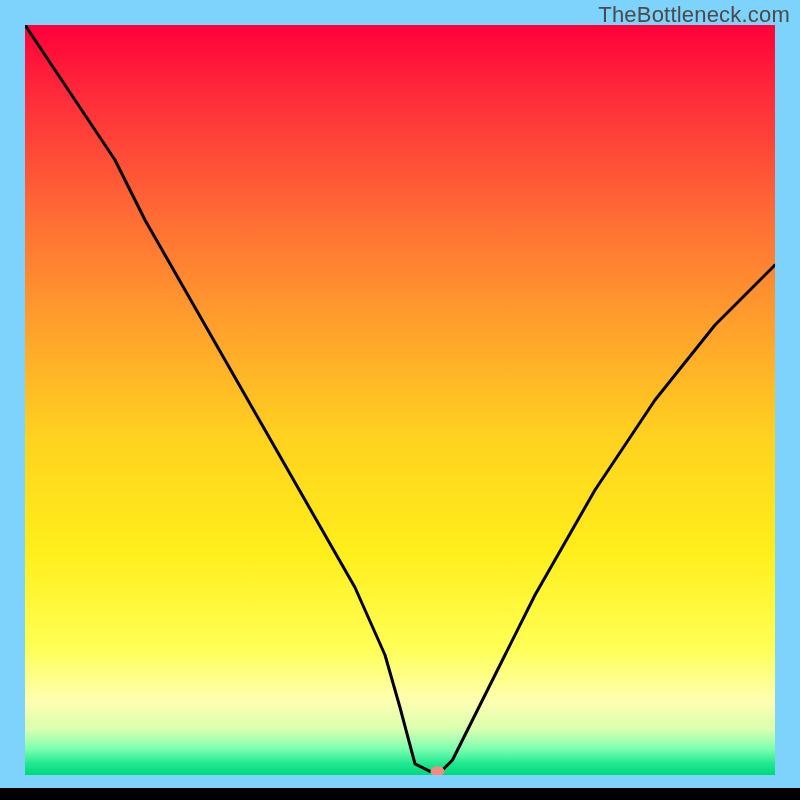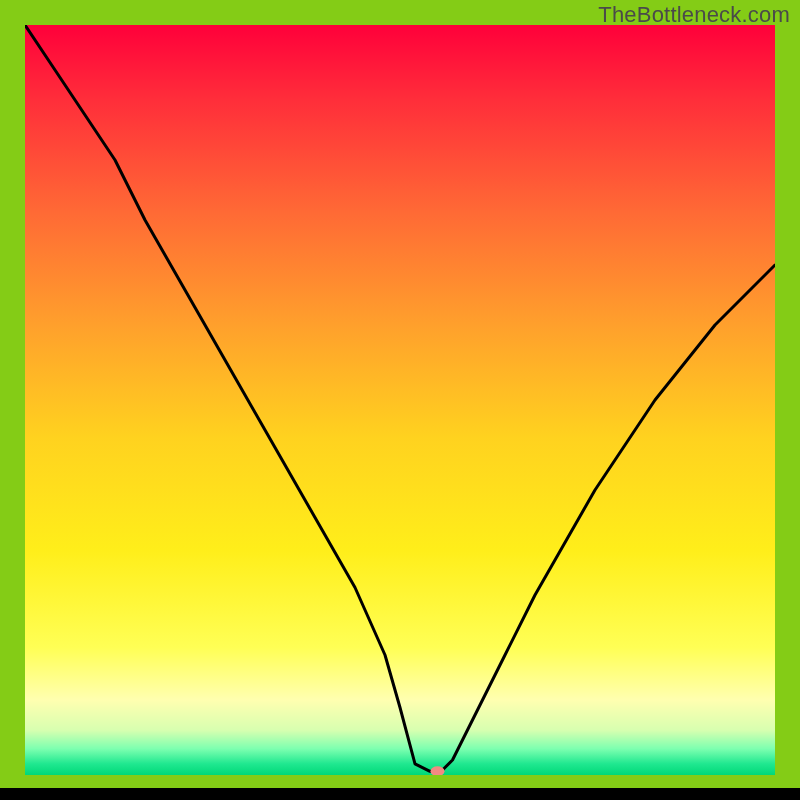--- a/index.html
+++ b/index.html
@@ -7,21 +7,21 @@
     padding: 0;
     width: 800px;
     height: 800px;
     background: #000;
     overflow: hidden;
   }
   .frame {
     position: relative;
     width: 800px;
     height: 788px;
-    background: #84cc16;
+    background: #7dd3fc;
   }
   .watermark {
     position: absolute;
     top: 2px;
     right: 10px;
     font-family: Arial, Helvetica, sans-serif;
     font-size: 22px;
     color: #4a4a4a;
     font-weight: 500;
     letter-spacing: 0.2px;

